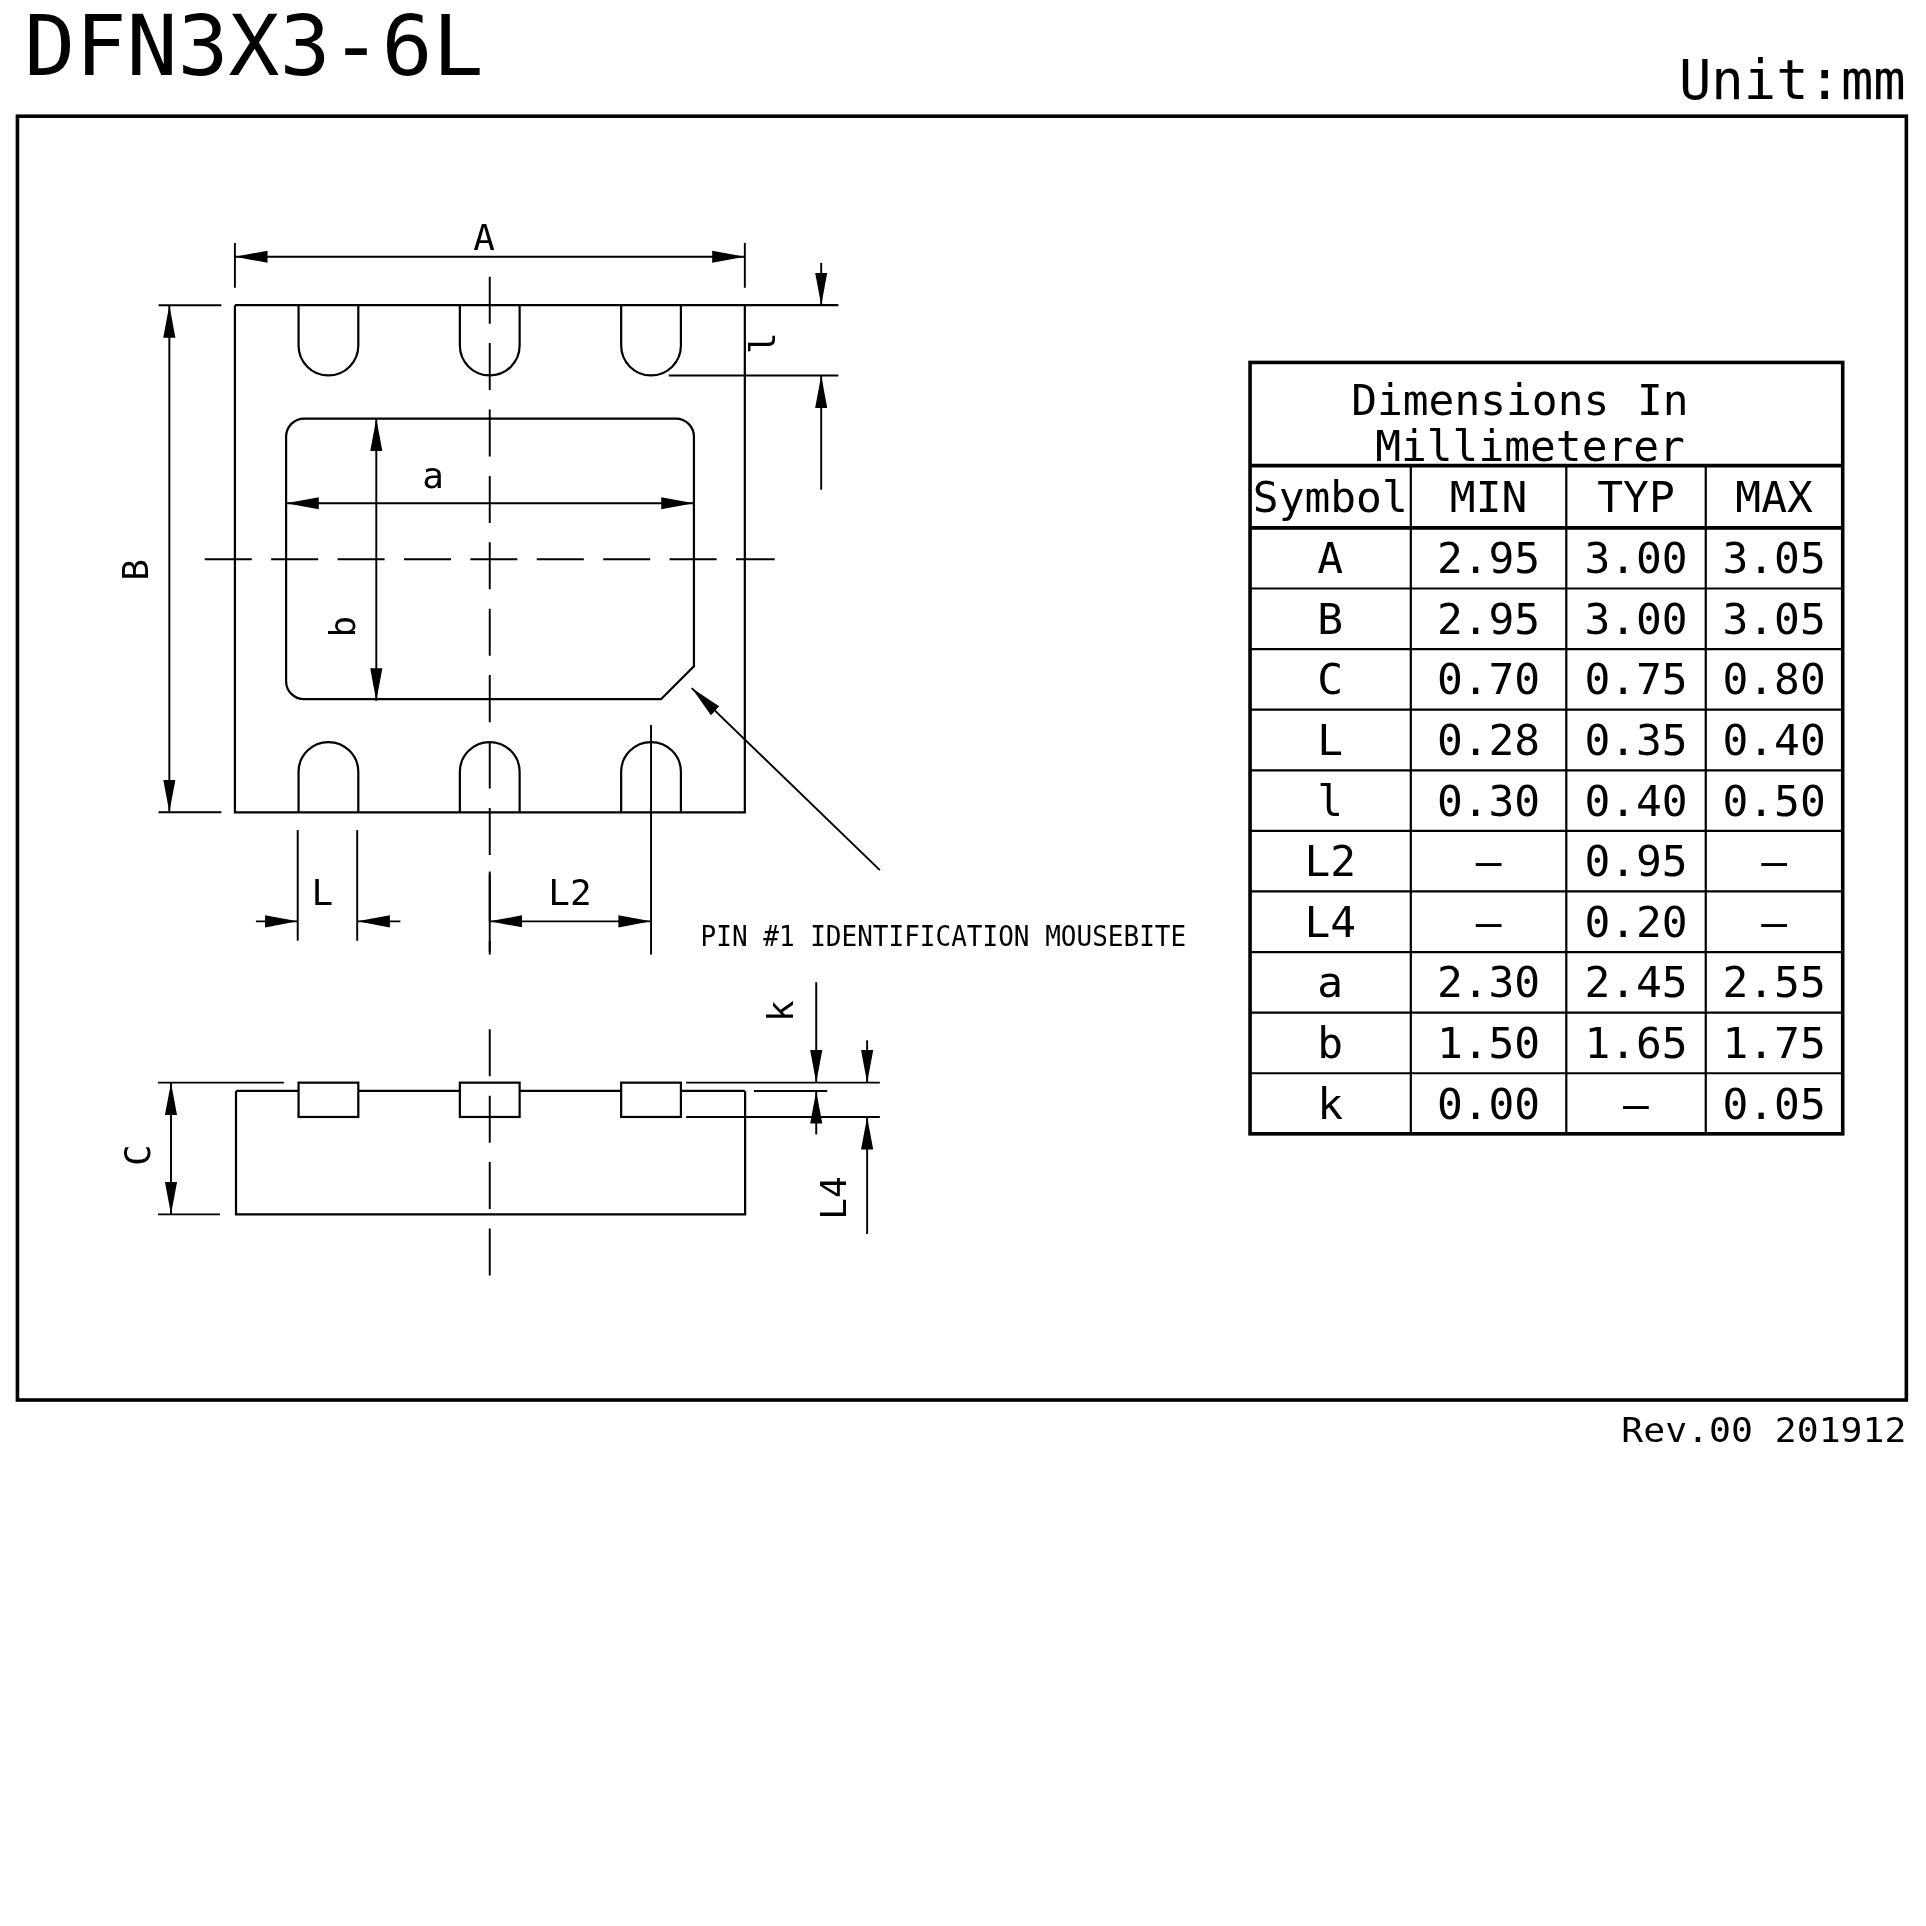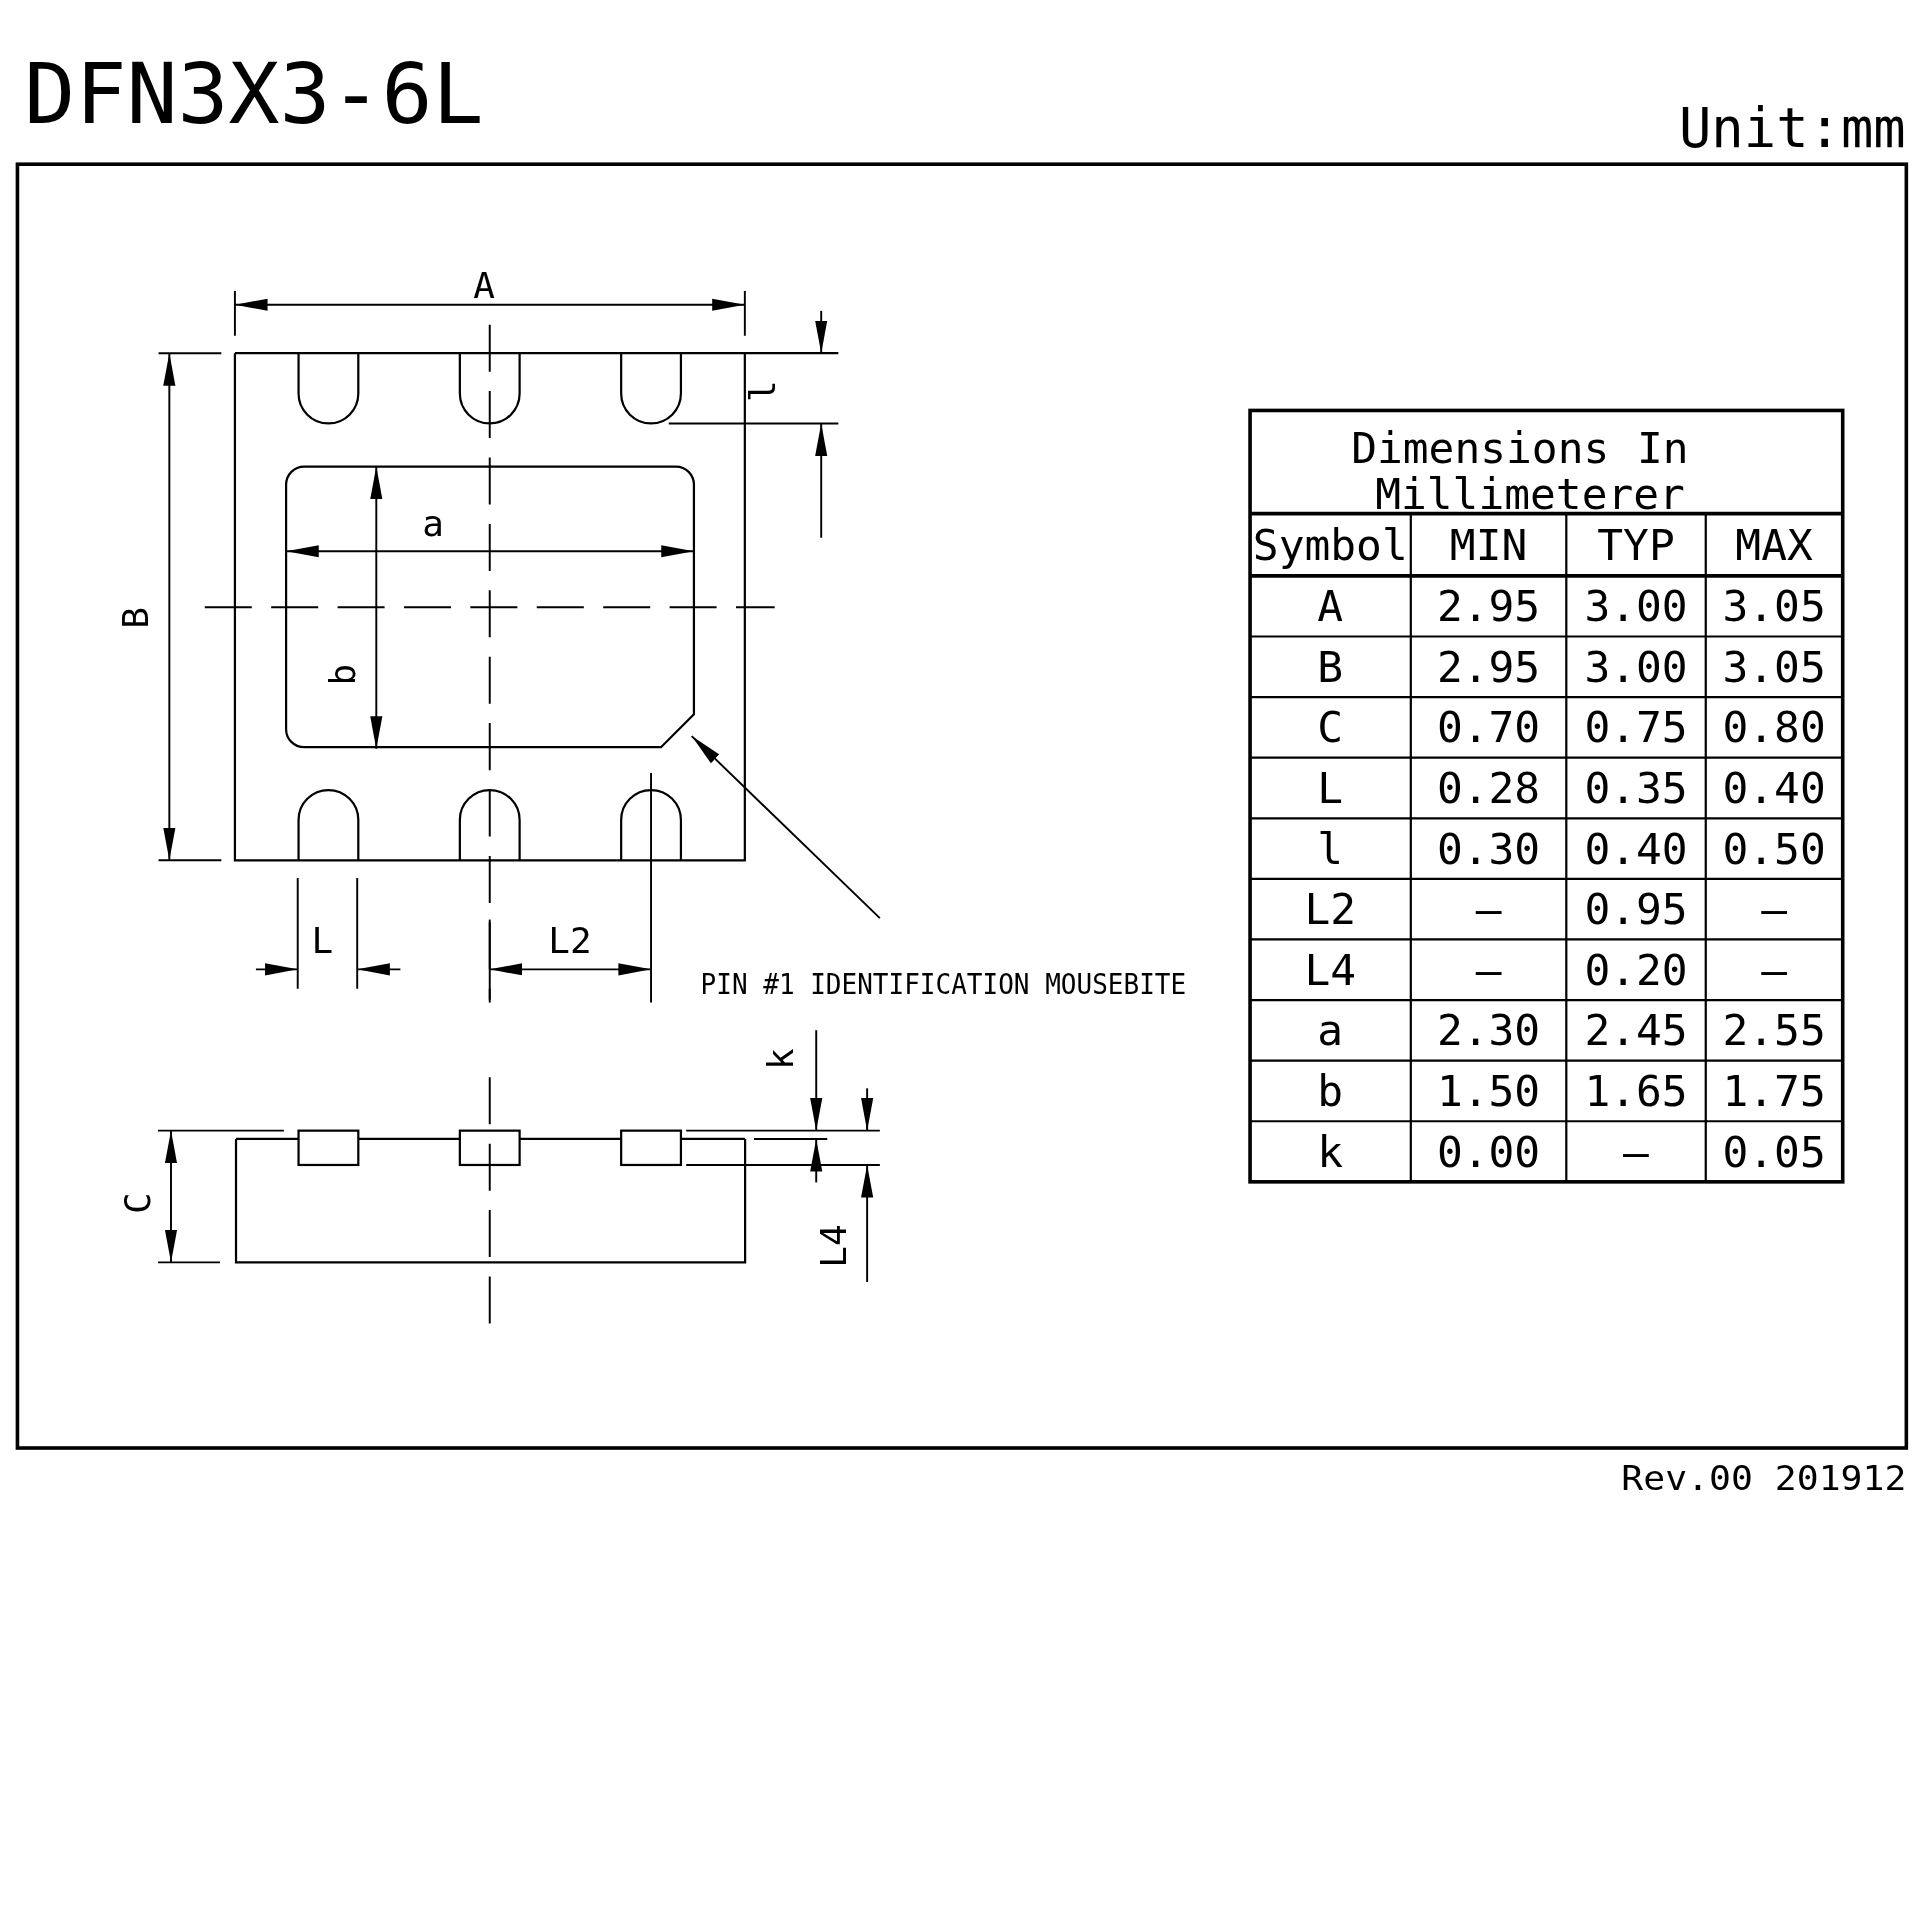--- a/index.html
+++ b/index.html
@@ -1,16 +1,16 @@
 <!DOCTYPE html>
 <html style="font-size:6.2px"><head>
 <meta charset="utf-8">
 <style>
   html,body{margin:0;padding:0;background:#ffffff;}
-  .page{width:100%;background:#d946ef;margin-top:48px;}
+  .page{width:100%;background:#d946ef;}
   svg{display:block;width:100%;height:auto;background:#fff;}
   svg text{font-family:"DejaVu Sans Mono", monospace; fill:#000;}
   .ln{stroke:#000;stroke-width:8;fill:none;}
   .thk{stroke:#000;stroke-width:13;fill:none;}
   .cl{stroke:#000;stroke-width:7;fill:none;stroke-dasharray:170 70;}
   .dim{stroke:#000;stroke-width:7;fill:none;}
   .t-big{font-size:300px;}
   .t-unit{font-size:200px;}
   .t-rev{font-size:125px;}
   .t-lab{font-size:130px;}

